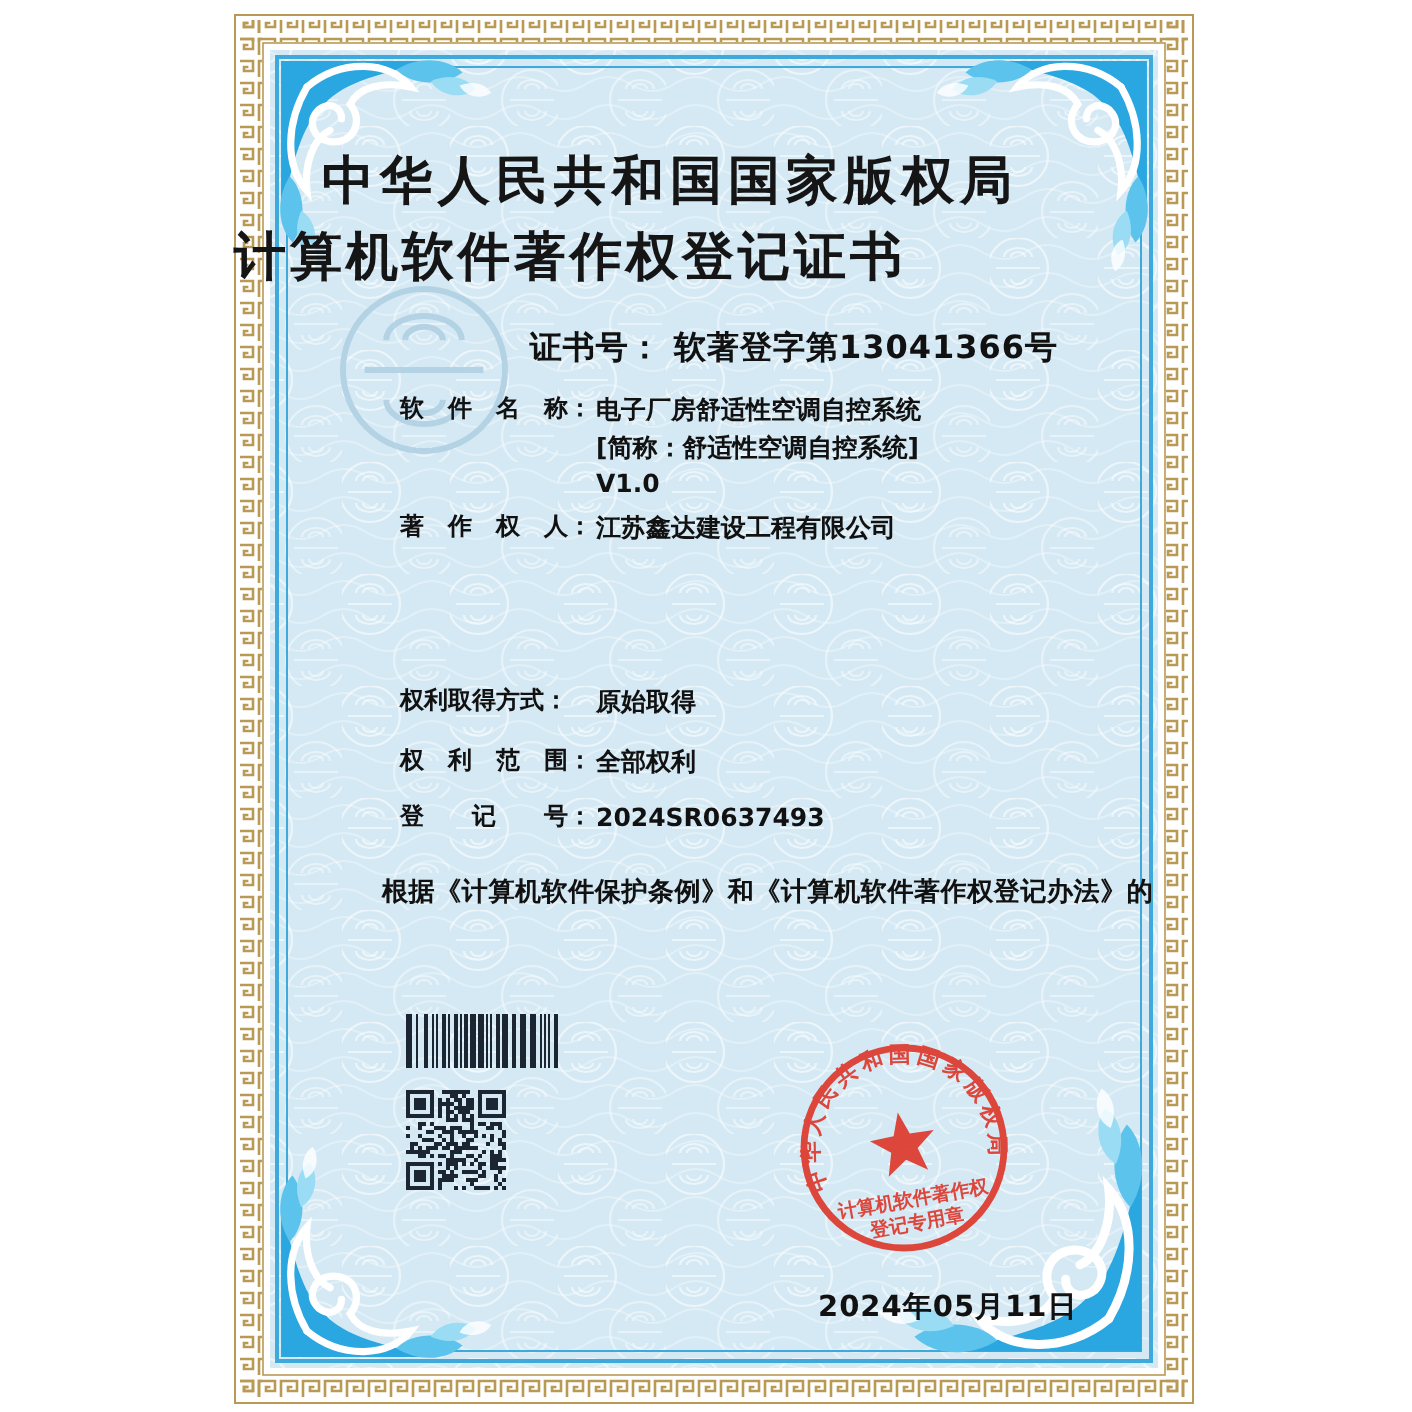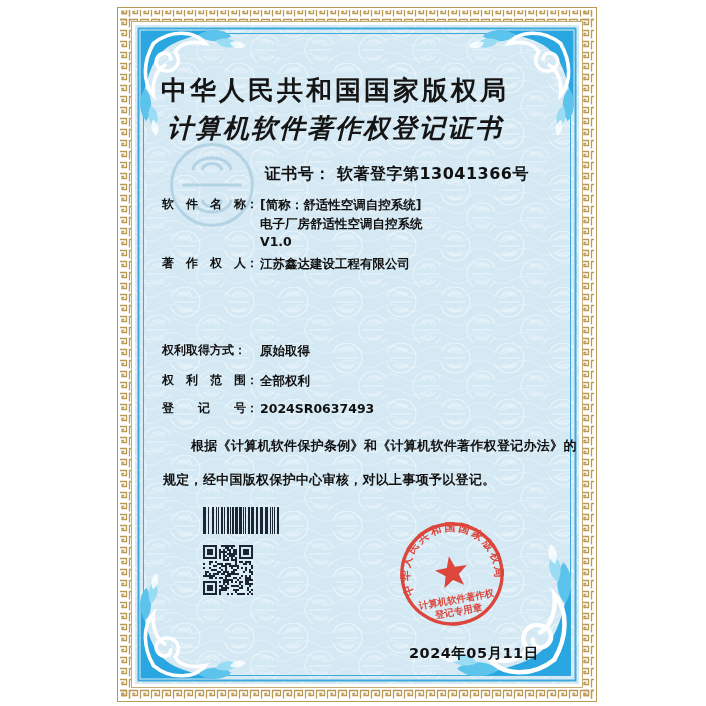--- a/index.html
+++ b/index.html
@@ -3,25 +3,25 @@
 <meta charset="utf-8">
 <style>
   html,body{margin:0;padding:0;background:#ffffff;}
   .stage{position:relative;width:706px;height:706px;background:#ffffff;overflow:hidden;
          font-family:"DejaVu Sans","Liberation Sans",sans-serif;color:#111;}
   .cert{position:absolute;left:117px;top:7px;width:436px;height:695px;background:#ffffff;}
   .frame-svg{position:absolute;left:0;top:0;width:480px;height:695px;}
   .abs{position:absolute;}
   .title1{left:0;top:66px;width:100%;text-align:center;font-size:26px;font-weight:700;
           letter-spacing:3px;color:#151515;white-space:nowrap;}
-  .title2{left:0;top:104px;width:100%;text-align:center;font-size:26px;font-weight:700;
-          letter-spacing:2px;color:#151515;white-space:nowrap;font-style:italic;}
+  .title2{left:0;top:104px;width:100%;text-align:left;font-size:26px;font-weight:700;
+          letter-spacing:2px;color:#151515;white-space:nowrap;}
   .certno{right:24px;top:157px;font-size:16px;font-weight:700;letter-spacing:.5px;white-space:nowrap;}
   .row{left:45px;font-size:12.5px;font-weight:700;white-space:nowrap;}
-  .row .lab{display:inline-block;width:98px;font-size:12px;vertical-align:top;}
+  .row .lab{display:inline-block;width:98px;font-size:12px;vertical-align:top;margin-left:38px;}
   .row .val{display:inline-block;vertical-align:top;}
   .row .val .vline{line-height:18.5px;}
   .stm{font-size:13px;font-weight:700;letter-spacing:.3px;white-space:nowrap;}
   .stm1{left:74px;top:430px;}
   .stm2{left:46px;top:464px;}
   .barcode{left:86px;top:500px;}
   .qrcode{left:86px;top:538px;}
   .seal{left:275px;top:507px;opacity:.93;}
   .seal text{font-weight:700;}
   .date{left:292px;top:618px;font-size:14.5px;font-weight:700;letter-spacing:.5px;margin-top:19px;}
@@ -91,22 +91,22 @@
     <div class="abs title1">中华人民共和国国家版权局</div>
     <div class="abs title2">计算机软件著作权登记证书</div>
 
     <div class="abs certno">
       <span>证书号：</span>
       <span>软著登字第13041366号</span>
     </div>
 
     <div class="abs row" style="top:189px">
       <span class="lab">软　件　名　称：</span><span class="val">
+        <div class="vline">电子厂房舒适性空调自控系统</div>
         <div class="vline">[简称：舒适性空调自控系统]</div>
-        <div class="vline">电子厂房舒适性空调自控系统</div>
         <div class="vline">V1.0</div>
       </span>
     </div>
 
     <div class="abs row" style="top:248px">
       <span class="lab">著　作　权　人：</span><span class="val">
         <div class="vline">江苏鑫达建设工程有限公司</div>
       </span>
     </div>
 
@@ -122,21 +122,20 @@
       </span>
     </div>
 
     <div class="abs row" style="top:393px">
       <span class="lab">登　　记　　号：</span><span class="val">
         <div class="vline">2024SR0637493</div>
       </span>
     </div>
 
     <div class="abs stm stm1">根据《计算机软件保护条例》和《计算机软件著作权登记办法》的</div>
-    <div class="abs stm stm2">规定，经中国版权保护中心审核，对以上事项予以登记。</div>
 
     <svg class="abs barcode" width="76" height="27" viewBox="0 0 76 27" xmlns="http://www.w3.org/2000/svg">
       <g id="barcode-bars" fill="#1c2633">
           <rect x="0" y="0" width="3" height="27"></rect>
           <rect x="5" y="0" width="1" height="27"></rect>
           <rect x="9" y="0" width="2" height="27"></rect>
           <rect x="13" y="0" width="1" height="27"></rect>
           <rect x="15" y="0" width="1" height="27"></rect>
           <rect x="18" y="0" width="2" height="27"></rect>
           <rect x="21" y="0" width="1" height="27"></rect>

